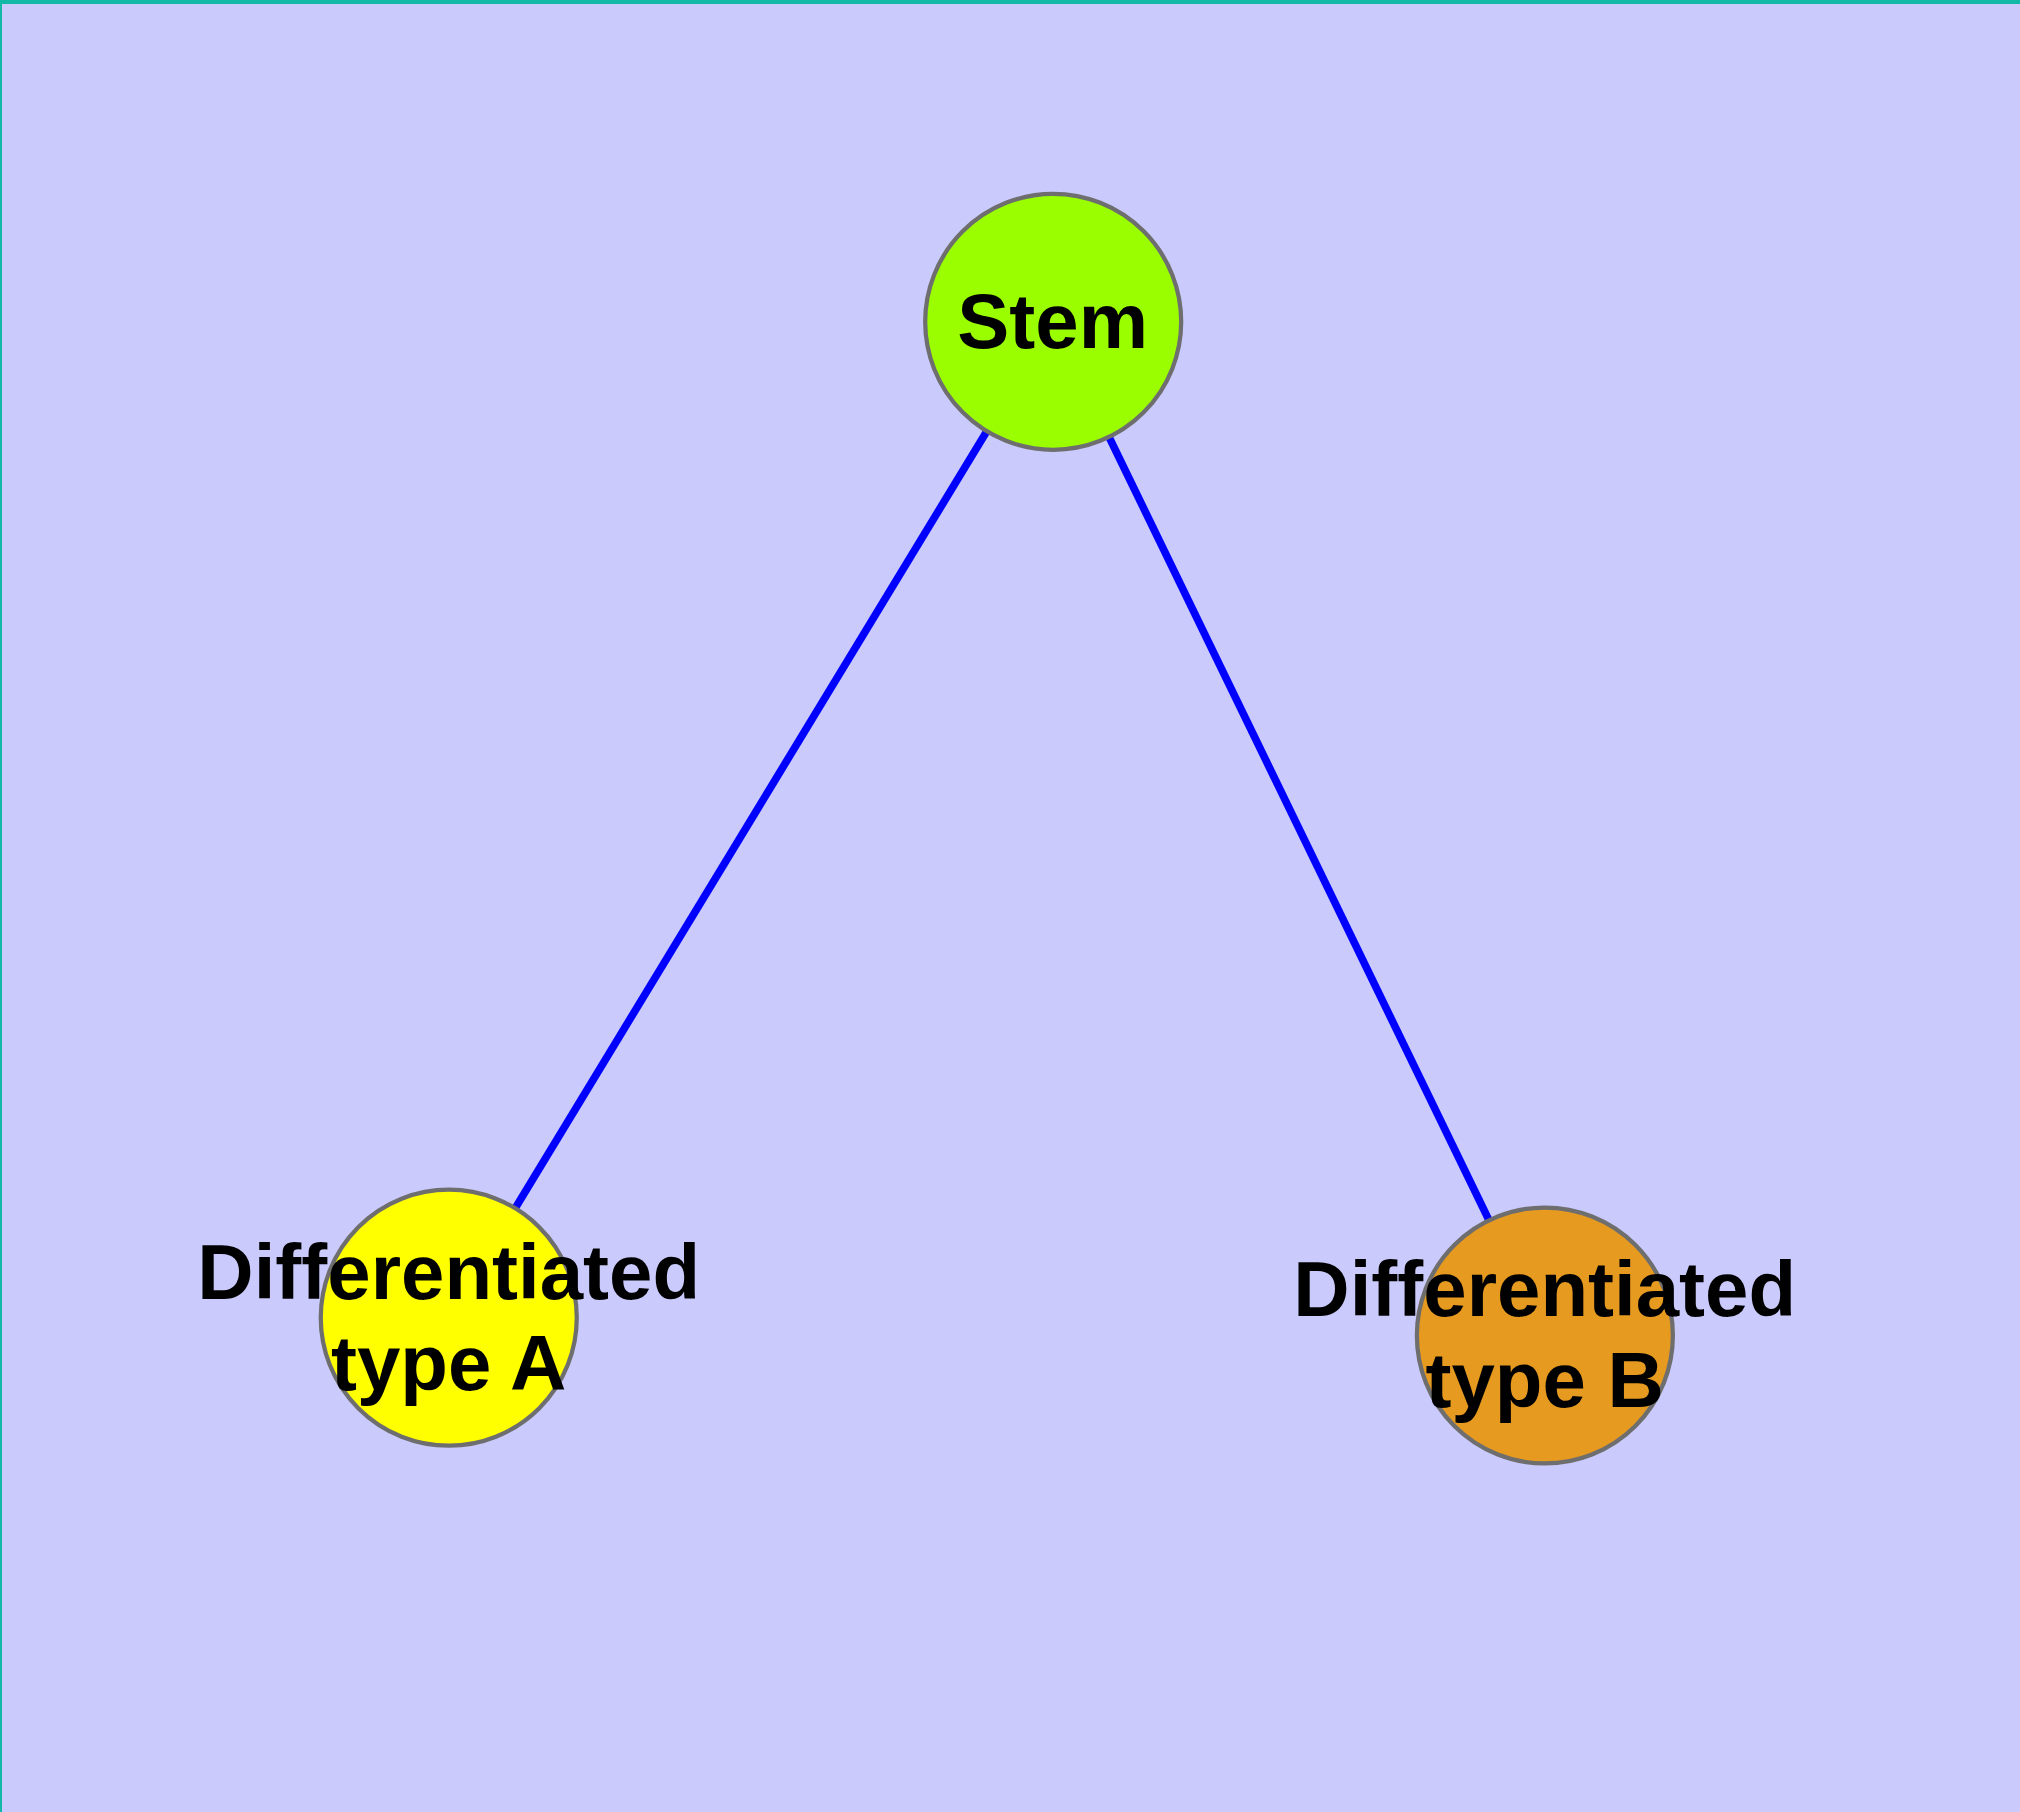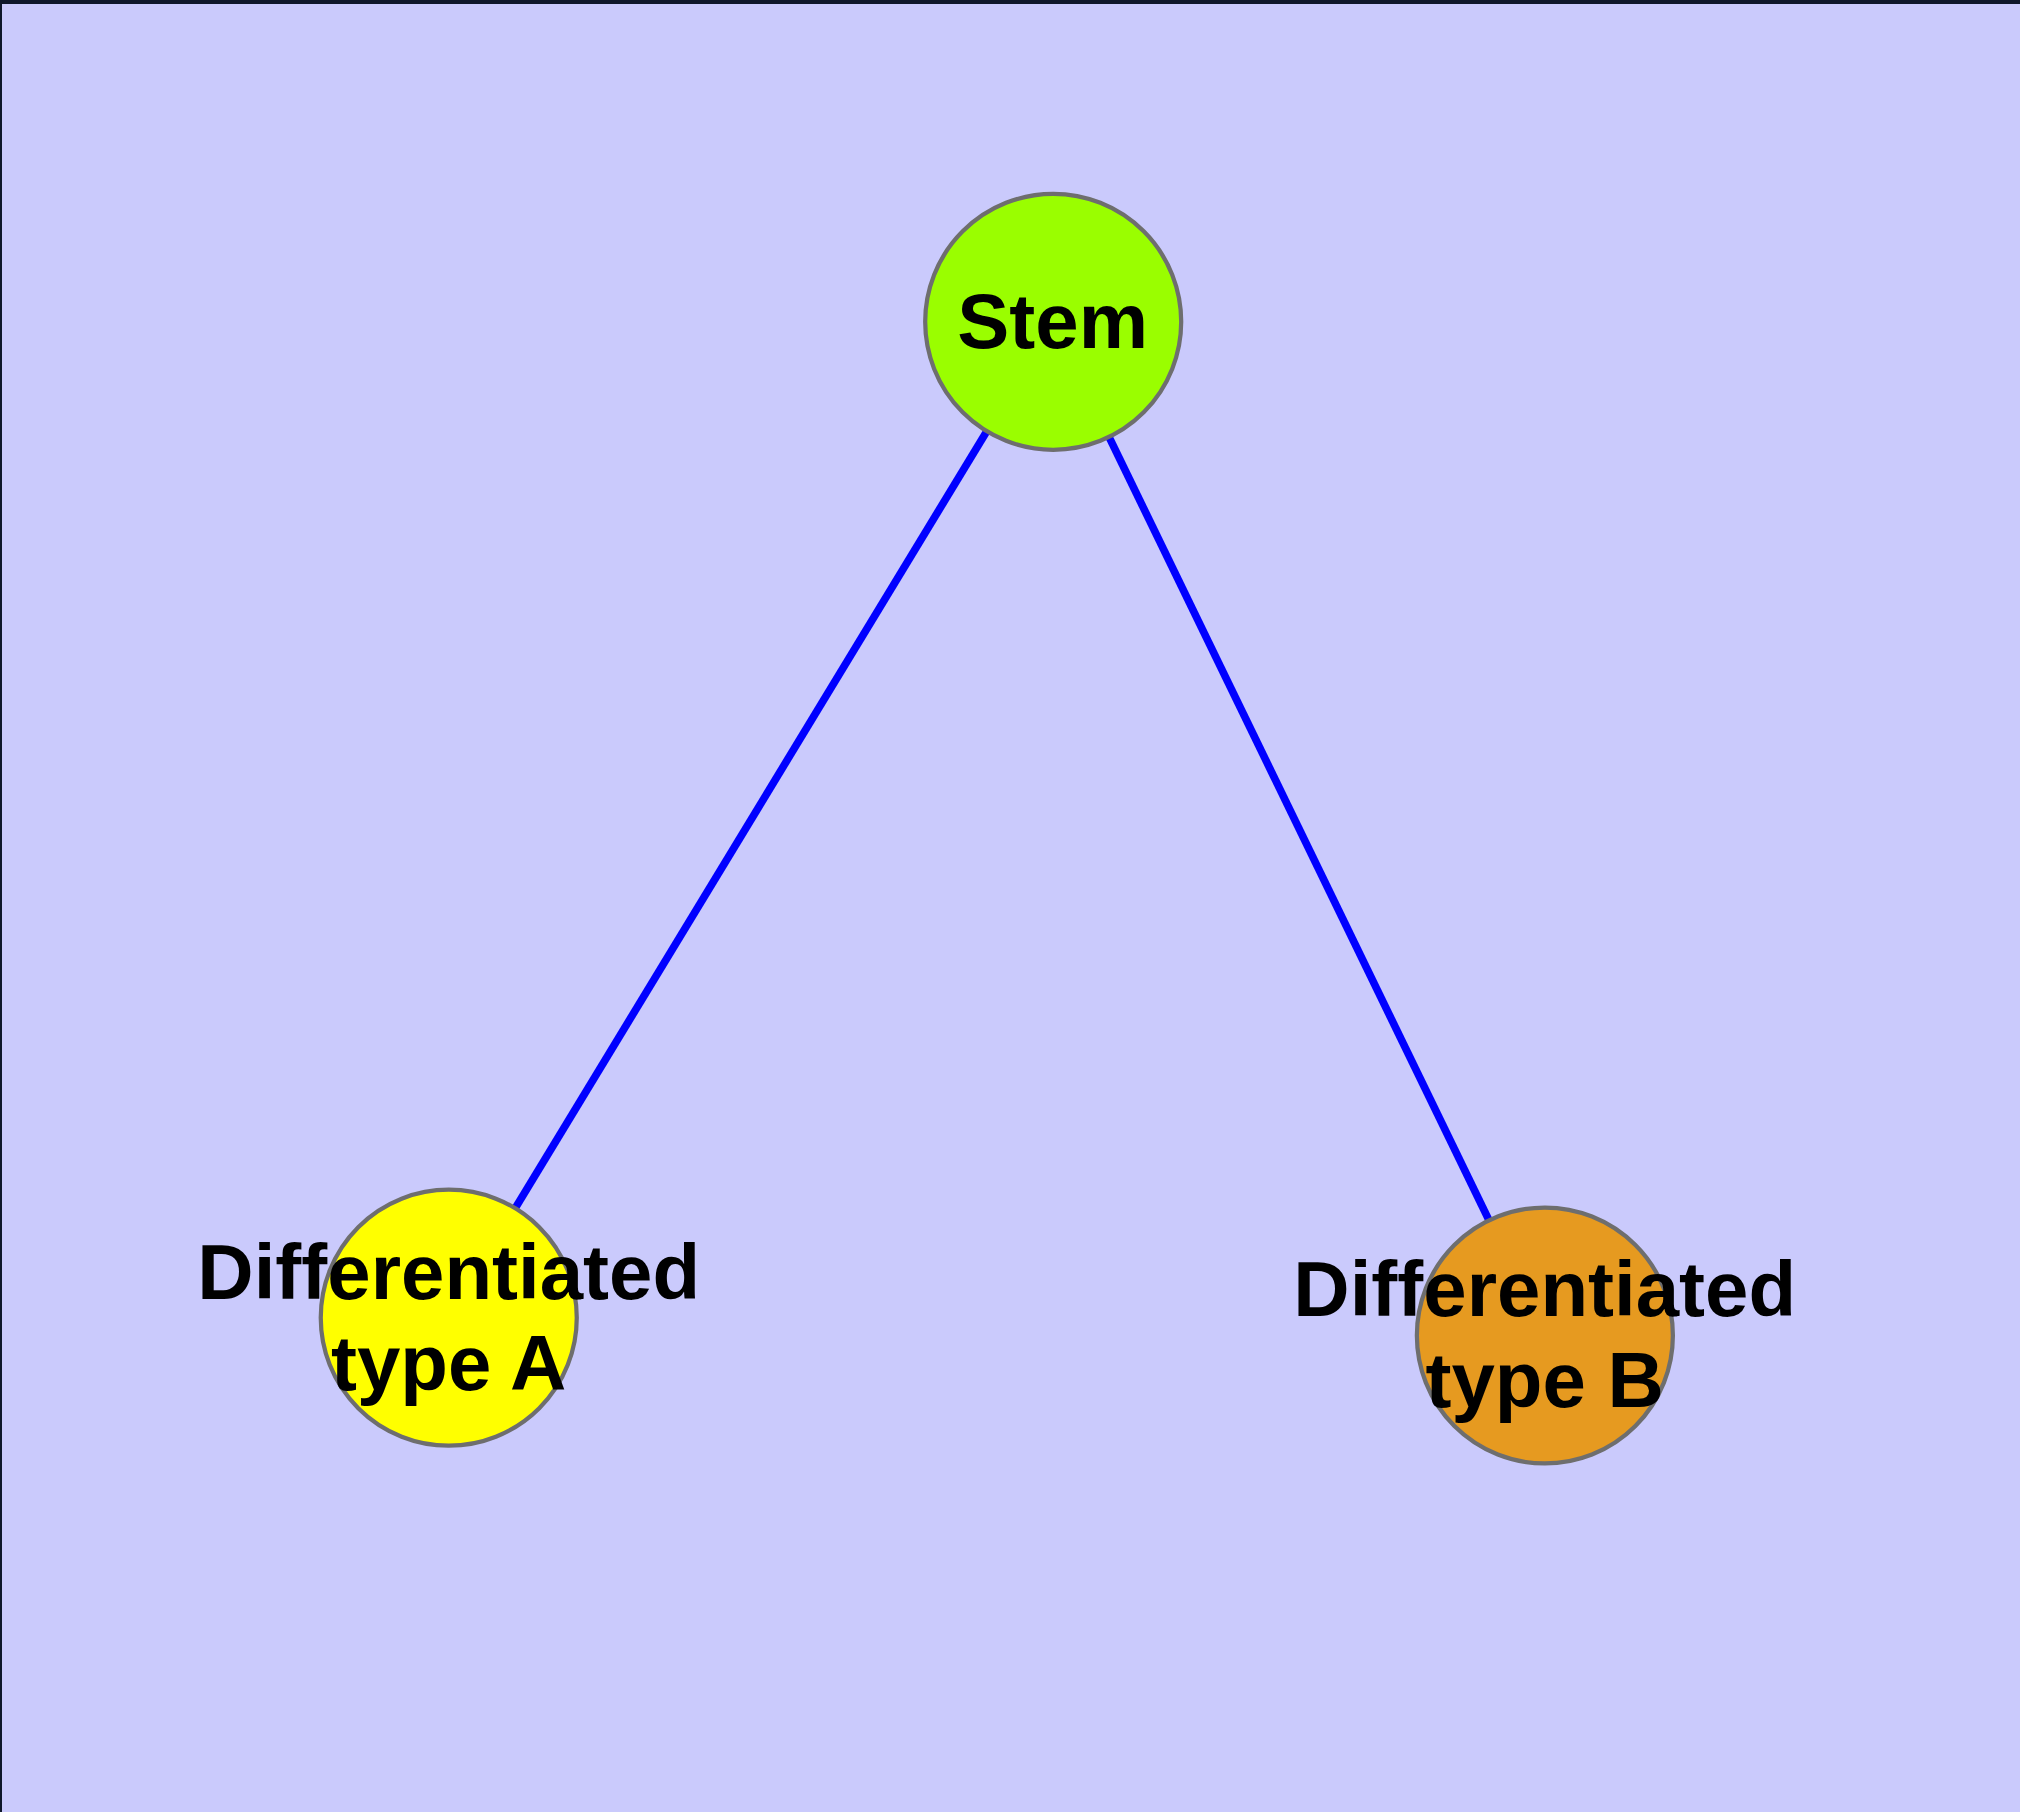--- a/index.html
+++ b/index.html
@@ -42,21 +42,21 @@
     line-height: 1.17;
     text-align: center;
     white-space: pre-line;
     letter-spacing: 0;
     
   }
 </style>
 </head>
 <body>
 
-<div class="page" style="background: #0f172a;">
+<div class="page" style="background: #14b8a6;">
   <div class="plot-canvas" style="background: rgb(202, 202, 252);">
     <svg class="graph-svg" viewBox="0 0 2382 2133" preserveAspectRatio="none">
       <line class="edge" x1="1240" y1="375" x2="527" y2="1550" stroke="#0000ff" stroke-width="9"></line>
       <line class="edge" x1="1240" y1="375" x2="1820" y2="1571" stroke="#0000ff" stroke-width="9"></line>
       <circle class="node-circle" cx="1240" cy="375" r="151" fill="#9afe00" stroke="#6e6e6e" stroke-width="5"></circle>
       <circle class="node-circle" cx="527" cy="1550" r="151" fill="#ffff00" stroke="#6e6e6e" stroke-width="5"></circle>
       <circle class="node-circle" cx="1820" cy="1571" r="151" fill="#e69a20" stroke="#6e6e6e" stroke-width="5"></circle>
     </svg>
     <div class="node-label" style="left: 1051px; top: 318px; color: rgb(0, 0, 0);">Stem</div>
     <div class="node-label" style="left: 447px; top: 1314px; color: rgb(0, 0, 0);">Differentiated

